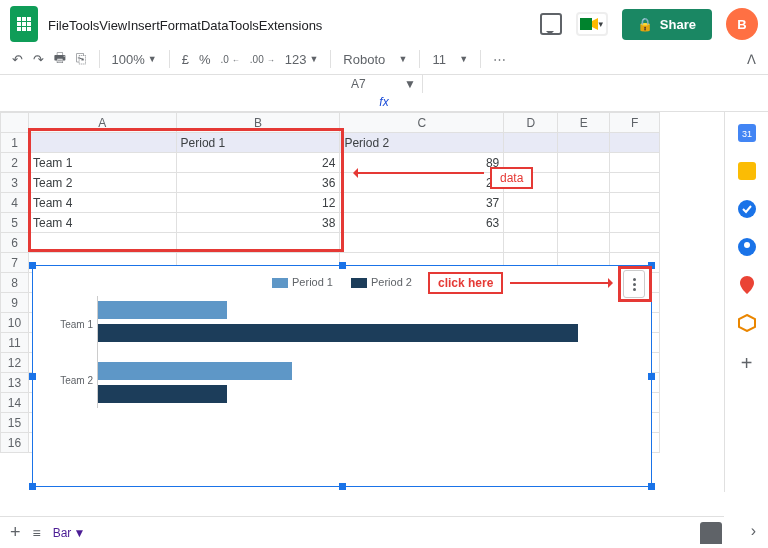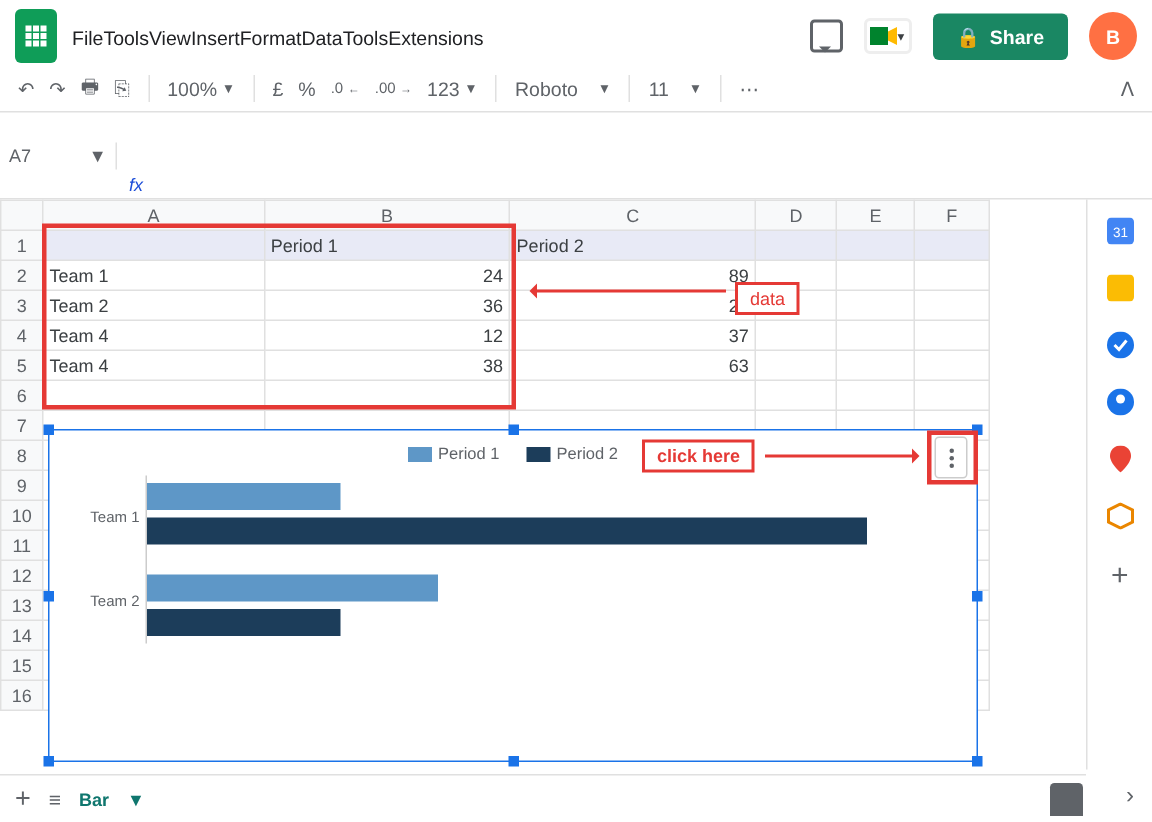--- a/index.html
+++ b/index.html
@@ -17,23 +17,23 @@
   .comment-icon { width:22px;height:22px; border:2px solid #5f6368; border-radius:3px; position:relative;}
   .comment-icon::after{content:"";position:absolute;bottom:-6px;left:4px;border:4px solid transparent;border-top-color:#5f6368;}
   .meet-icon { width:32px;height:24px;border:2px solid #eee;border-radius:4px;display:flex;align-items:center;justify-content:center;}
   .share-btn { background:#1a8763; color:#fff; padding:8px 16px; border-radius:4px; font-weight:bold; font-size:13px; display:flex; gap:6px; align-items:center;}
   .avatar { width:32px;height:32px;border-radius:50%;background:#ff7043;color:#fff;display:flex;align-items:center;justify-content:center;font-weight:bold;}
   .toolbar { display:flex; align-items:center; gap:10px; padding:4px 12px; border-bottom:1px solid #e0e0e0; color:#5f6368; font-size:13px;}
   .toolbar .sep{width:1px;height:18px;background:#e0e0e0;margin:0 2px;}
   .toolbar .item{cursor:pointer;display:flex;align-items:center;gap:3px;}
   .toolbar .caret{font-size:9px;}
   .toolbar-right{margin-left:auto;}
-  .namebox-row{display:flex;align-items:center;border-bottom:1px solid #e0e0e0;}
+  .namebox-row{display:flex;align-items:center;border-bottom:1px solid #e0e0e0;flex-direction:column;}
   .namebox{width:78px;padding:2px 6px;font-size:12px;color:#5f6368;border-right:1px solid #e0e0e0;display:flex;justify-content:space-between;align-items:center;}
-  .fx{padding:2px 8px;font-style:italic;color:#1d4ed8;font-size:12px;margin-top:39px;}
+  .fx{padding:2px 8px;font-style:italic;color:#1d4ed8;font-size:12px;}
   .grid-area{display:flex;height:380px;position:relative;}
   .grid{flex:1;position:relative;overflow:hidden;}
   table.sheet{border-collapse:collapse;width:660px;}
   table.sheet th,table.sheet td{border:1px solid #e0e0e0;height:20px;font-size:12px;padding:0 4px;text-align:left;background:#fff;}
   table.sheet th{background:#f8f9fa;color:#5f6368;font-weight:normal;text-align:center;}
   table.sheet .rowh{width:28px;text-align:center;background:#f8f9fa;color:#5f6368;}
   table.sheet td.num{text-align:right;}
   table.sheet tr.hdr td{background:#e8eaf6;}
   .sel-border{position:absolute;border:3px solid #e53935;pointer-events:none;}
   .ann-box{position:absolute;border:2px solid #e53935;color:#e53935;font-size:12px;padding:2px 8px;background:#fff;}
@@ -47,21 +47,21 @@
   .bars-area{display:flex;}
   .bars-labels{width:50px;font-size:10px;color:#5f6368;}
   .bars-labels div{height:56px;display:flex;align-items:center;justify-content:flex-end;padding-right:4px;}
   .bars-svg{flex:1;border-left:1px solid #ccc;position:relative;}
   .bar{height:18px;margin:5px 0;}
   .bar.p1{background:#5e97c7;}
   .bar.p2{background:#1c3d5a;}
   .sidebar{width:44px;border-left:1px solid #e0e0e0;display:flex;flex-direction:column;align-items:center;gap:20px;padding-top:12px;margin-left:16px;}
   .sidebar .sicon{width:18px;height:18px;}
   .bottom{position:absolute;bottom:0;left:0;right:44px;height:32px;border-top:1px solid #e0e0e0;display:flex;align-items:center;padding:0 10px;gap:12px;}
-  .sheet-tab{color:#0f766e;font-weight:bold;font-size:12px;display:flex;gap:12px;align-items:center;}
+  .sheet-tab{color:#4c1d95;font-weight:normal;font-size:12px;display:flex;gap:2px;align-items:center;}
   .arrow-line{position:absolute;height:2px;background:#e53935;}
   .arrow-line::before{content:"";position:absolute;left:-8px;top:-4px;border:5px solid transparent;border-right-color:#e53935;}
   .arrow-line.right::before{left:auto;right:-8px;border-right-color:transparent;border-left-color:#e53935;}
   .chev{position:absolute;right:12px;bottom:8px;font-size:16px;color:#5f6368;}
   .explore{position:absolute;right:46px;bottom:4px;width:22px;height:22px;background:#5f6368;border-radius:3px 3px 0 0;}
 </style>
 </head>
 <body>
 
 <div class="header">

